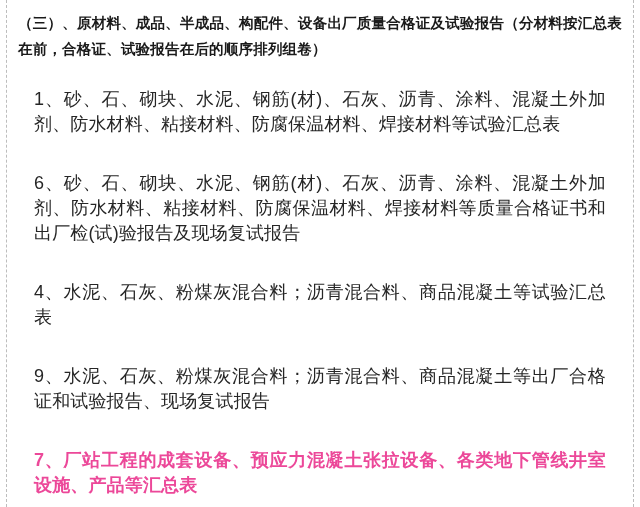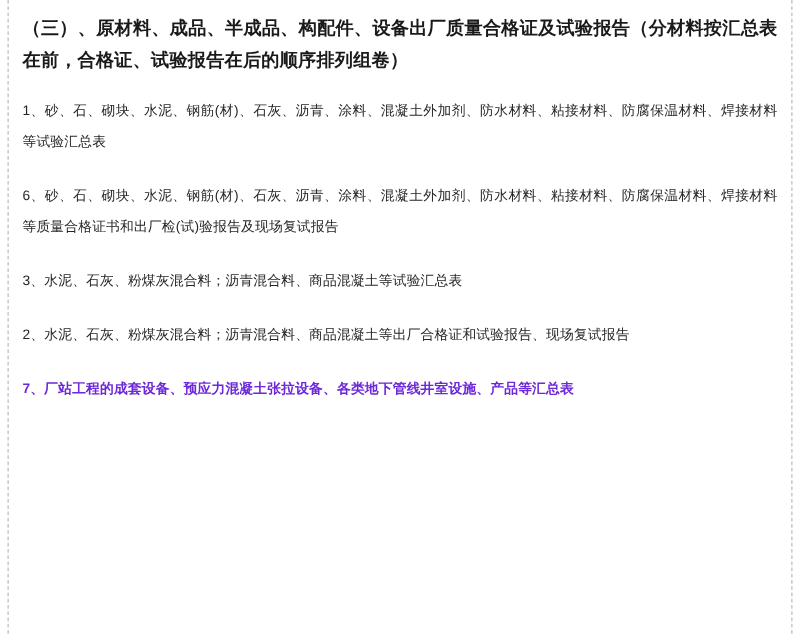--- a/index.html
+++ b/index.html
@@ -49,45 +49,45 @@
   .heading {
     font-size: 14.5px;
     font-weight: bold;
     color: #1a1a1a;
     line-height: 26px;
     letter-spacing: 0.2px;
     margin: 0 0 6px 0;
     text-align: justify;
   }
   .item {
-    font-size: 11px;
+    font-size: 18px;
     color: #262626;
     line-height: 25px;
-    margin: 0;
+    margin: 16px;
     padding: 9px 0 9px 0;
     text-align: justify;
     letter-spacing: 0.15px;
   }
   .item.bold {
     font-weight: bold;
-    color: #6d28d9;
+    color: #ec4899;
   }
 </style>
 </head>
 <body>
 
 <div id="page">
 
   <div class="frame-edge frame-left"></div>
   <div class="frame-edge frame-right"></div>
 
   <div class="content">
 
     <p class="heading">（三）、原材料、成品、半成品、构配件、设备出厂质量合格证及试验报告（分材料按汇总表在前，合格证、试验报告在后的顺序排列组卷）</p>
 
     <p class="item">1、砂、石、砌块、水泥、钢筋(材)、石灰、沥青、涂料、混凝土外加剂、防水材料、粘接材料、防腐保温材料、焊接材料等试验汇总表</p>
     <p class="item">6、砂、石、砌块、水泥、钢筋(材)、石灰、沥青、涂料、混凝土外加剂、防水材料、粘接材料、防腐保温材料、焊接材料等质量合格证书和出厂检(试)验报告及现场复试报告</p>
-    <p class="item">3、水泥、石灰、粉煤灰混合料；沥青混合料、商品混凝土等试验汇总表</p>
-    <p class="item">2、水泥、石灰、粉煤灰混合料；沥青混合料、商品混凝土等出厂合格证和试验报告、现场复试报告</p>
+    <p class="item">4、水泥、石灰、粉煤灰混合料；沥青混合料、商品混凝土等试验汇总表</p>
+    <p class="item">9、水泥、石灰、粉煤灰混合料；沥青混合料、商品混凝土等出厂合格证和试验报告、现场复试报告</p>
     <p class="item bold">7、厂站工程的成套设备、预应力混凝土张拉设备、各类地下管线井室设施、产品等汇总表</p>
 
   </div>
 </div>
 
 </body></html>

